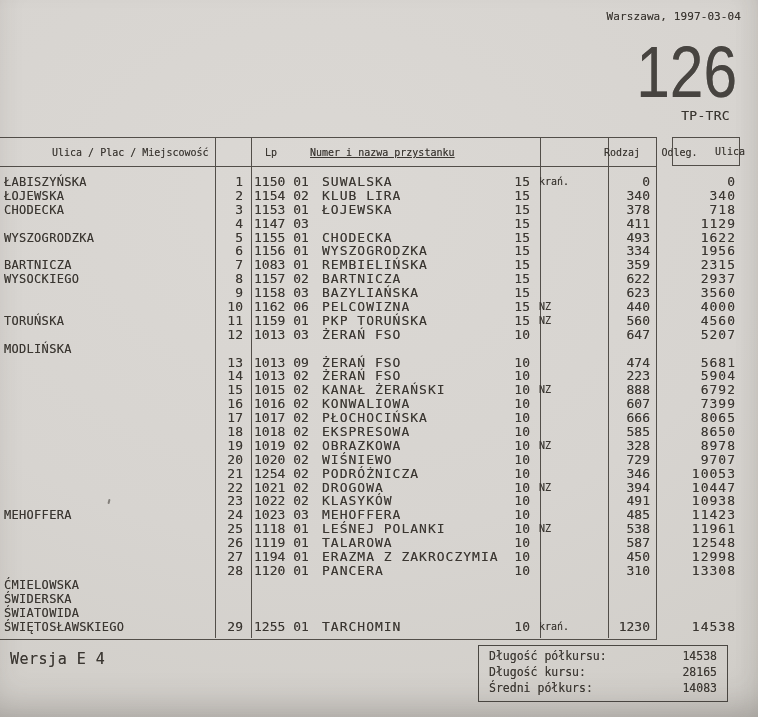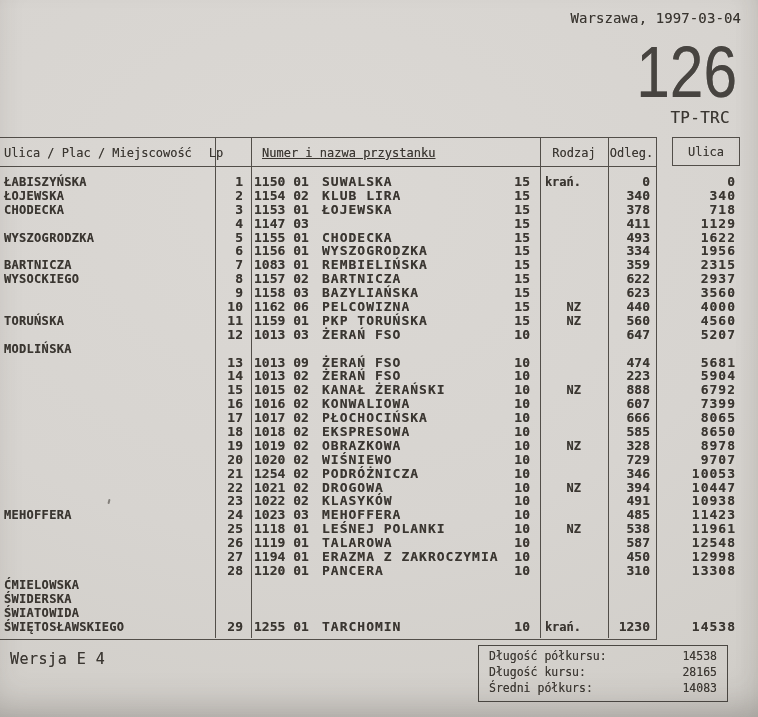--- a/index.html
+++ b/index.html
@@ -12,55 +12,55 @@
     background:radial-gradient(120% 95% at 42% 28%, #dbd8d4 0%, #d7d4d0 50%, #d2cfca 80%, #c8c5c0 100%);
     font-family:"DejaVu Sans Mono", monospace;
     color:var(--ink);
     text-shadow:0 0 0.5px rgba(64,59,53,0.55);
   }
   .sheet::after{
     content:"";position:absolute;inset:0;pointer-events:none;
     box-shadow:inset 0 -22px 34px -14px rgba(60,55,50,0.28), inset -14px 0 30px -18px rgba(60,55,50,0.10);
   }
   
-  .date{position:absolute;top:10px;right:17px;font-size:14px;letter-spacing:0.1px;}
+  .date{position:absolute;top:10px;right:17px;font-size:11px;letter-spacing:0.1px;}
   .line-number{
     position:absolute;top:36px;right:21px;
     font-family:"Liberation Sans", sans-serif;font-size:72px;line-height:1;font-weight:400;
     color:#474440;transform:scaleX(0.84);transform-origin:top right;
     text-shadow:0 0 0.6px rgba(70,68,64,0.6);
   }
-  .code{position:absolute;top:108px;right:28px;font-size:16px;letter-spacing:0.3px;}
+  .code{position:absolute;top:108px;right:28px;font-size:13px;letter-spacing:0.3px;}
   
   .tbox{position:absolute;left:-2px;top:137px;width:657px;height:501px;border:1px solid var(--border);}
   .hline{position:absolute;left:-2px;top:166px;width:658px;height:0;border-top:1px solid var(--border);}
   .v{position:absolute;top:137px;height:501px;width:0;border-left:1px solid var(--border);}
   .v1{left:215px}.v2{left:251px}.v3{left:540px}.v4{left:608px}
   .suma-box{
     position:absolute;left:672px;top:137px;width:66px;height:27px;
     border:1px solid var(--border);display:flex;align-items:center;justify-content:center;
   }
   
-  .col-h{position:absolute;top:143px;height:20px;line-height:20px;font-size:12px;}
+  .col-h{position:absolute;top:143px;height:20px;line-height:20px;font-size:10px;margin-left:48px;}
   .h-street{left:4px;}
-  .h-lp{left:198px;width:36px;text-align:center;}
+  .h-lp{left:205px;width:36px;text-align:center;}
   .h-stop{left:262px;text-decoration:underline;}
   .h-rodzaj{left:540px;width:68px;text-align:center;}
   .h-odleg{left:608px;width:47px;text-align:center;}
   .suma-box .col-h{position:static;height:auto;line-height:normal;}
   
-  .tbody{position:absolute;left:0;top:175px;width:758px;font-weight:bold;}
+  .tbody{position:absolute;left:0;top:175px;width:758px;}
   .line{position:relative;height:13.9px;line-height:13.9px;font-size:13px;white-space:pre;}
   .cell{position:absolute;top:0;height:13.9px;line-height:14.2px;}
   .street{left:4px;font-size:12px;letter-spacing:0.3px;}
   .lp{left:211px;width:32px;text-align:right;}
   .num{left:254px;}
   .stop{left:322px;letter-spacing:1px;}
   .zone{left:494px;width:36px;text-align:right;}
-  .rodzaj{left:513px;width:68px;text-align:right;font-size:12px;}
+  .rodzaj{left:539px;width:68px;text-align:left;font-size:10px;}
   .odleg{left:600px;width:50px;text-align:right;}
   .suma{left:650px;width:86px;text-align:right;letter-spacing:1px;}
   
   .sum-box{
     position:absolute;left:478px;top:645px;width:250px;height:57px;
     border:1.5px solid #4a4742;box-sizing:border-box;padding:3px 10px 0 10px;
   }
   .sum-line{display:flex;justify-content:space-between;height:15.8px;line-height:15.8px;font-size:11.5px;}
   .version{position:absolute;left:10px;top:650px;font-size:15px;letter-spacing:0.5px;}
   .speck{position:absolute;left:108px;top:499px;width:2px;height:5px;background:rgba(62,58,53,0.55);transform:rotate(14deg);border-radius:1px;}

